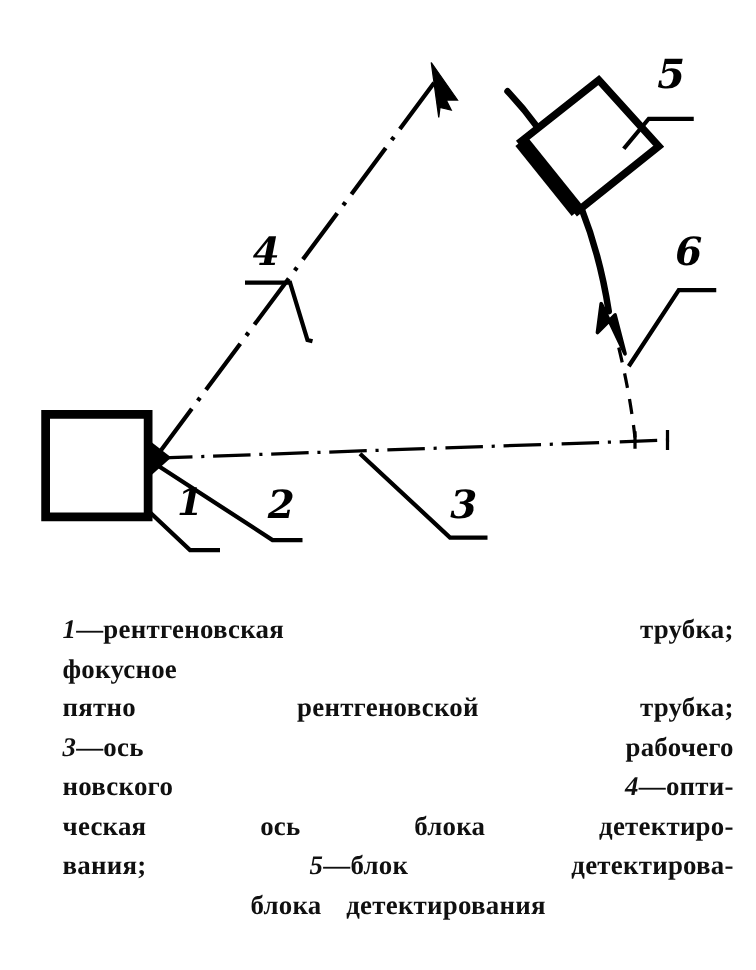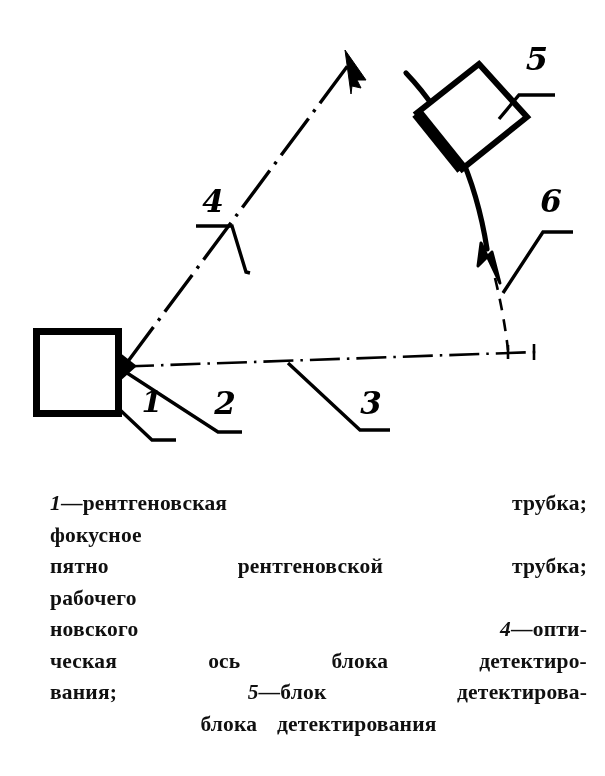--- a/index.html
+++ b/index.html
@@ -135,20 +135,21 @@
       </span>
       <span class="cap-line justify">
         <span><span>фокусное</span></span>
       </span>
       <span class="cap-line justify">
         <span><span>пятно</span></span>
         <span><span>рентгеновской</span></span>
         <span><span>трубка;</span></span>
       </span>
       <span class="cap-line justify">
+        <span><span class="cap-num">3</span><span>—ось</span></span>
         <span><span>рабочего</span></span>
       </span>
       <span class="cap-line justify">
         <span><span>новского</span></span>
         <span><span class="cap-num">4</span><span>—опти-</span></span>
       </span>
       <span class="cap-line justify">
         <span><span>ческая</span></span>
         <span><span>ось</span></span>
         <span><span>блока</span></span>

